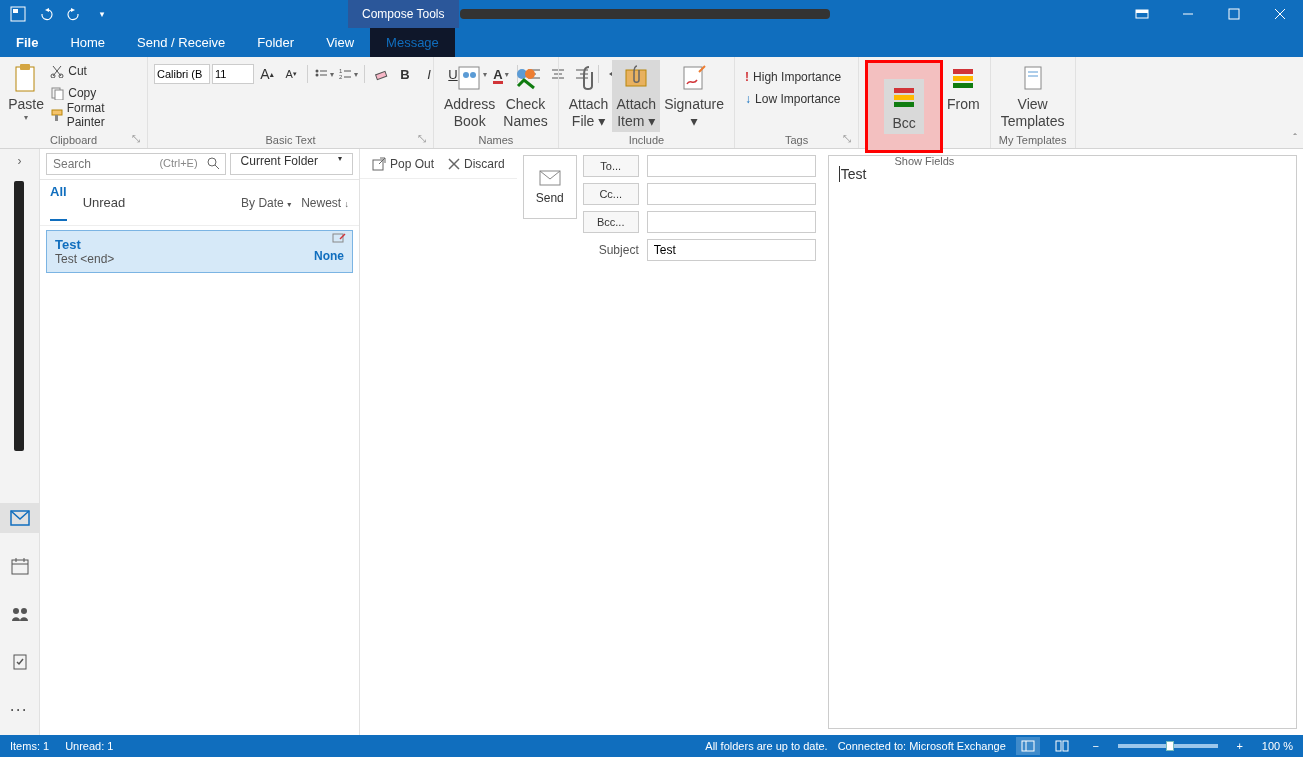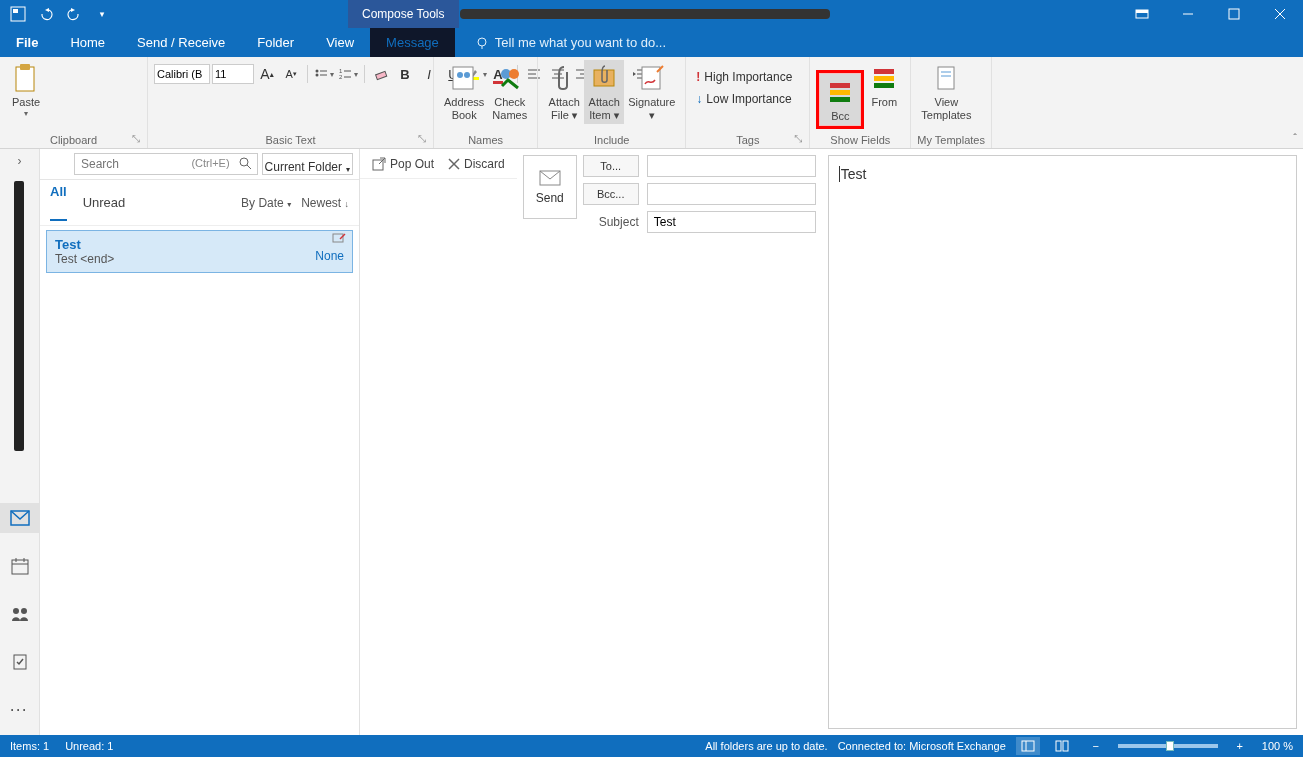--- a/index.html
+++ b/index.html
@@ -23,66 +23,66 @@
 
 
 .ribbon { height: 92px; background: #f3f3f3; border-bottom: 1px solid #d4d4d4; display:flex; position: relative; }
 .rgroup { border-right: 1px solid #e1e1e1; display:flex; flex-direction:column; padding: 3px 6px 0 6px; position: relative; }
 .rgroup-label { text-align:center; font-size: 11px; color: #666; padding: 2px 0; }
 .rgroup-body { flex:1; display:flex; align-items:flex-start; }
 .rb-launcher { position:absolute; right:3px; bottom:3px; width:12px; height:12px; font-size:10px; color:#888; cursor:pointer; }
 
 .bigbtn { display:flex; flex-direction:column; align-items:center; justify-content:flex-start; padding: 2px 4px; cursor:pointer; min-width: 40px; text-align:center; line-height: 1.2; }
 .bigbtn .icon { width: 32px; height: 32px; margin-bottom: 2px; display:flex; align-items:center; justify-content:center; }
-.bigbtn-label { font-size: 11px; color: #444; }
+.bigbtn-label { font-size: 14px; color: #444; }
 
 .smallrow { display:flex; align-items:center; gap:4px; height: 22px; padding: 0 4px; cursor:pointer; font-size: 12px; }
 
 
 .clipcol { display:flex; flex-direction:column; gap:0; }
 
 
 .bt-row { display:flex; align-items:center; gap:2px; height: 24px; }
 .font-name { width: 56px; height: 20px; border:1px solid #ccc; font-size:11px; padding:0 2px; background:#fff; }
 .font-size { width: 42px; height:20px; border:1px solid #ccc; font-size:11px; padding:0 2px; background:#fff; }
 .tb-btn { width:22px; height:22px; display:inline-flex; align-items:center; justify-content:center; cursor:pointer; font-size:13px; }
 .tb-btn.split::after { content:"▾"; font-size:8px; margin-left:2px; color:#666; }
 .tb-sep { width:1px; height:18px; background:#d0d0d0; margin: 0 3px; }
 
 
-.bcc-highlight { border: 3px solid #ff0000; background: #f3c0c0; padding: 1px; margin-top: 10px; }
+.bcc-highlight { border: 3px solid #ff0000; background: #f3c0c0; padding: 16px; }
 
 
 .ribbon-collapse { position:absolute; right:6px; bottom:4px; font-size:11px; color:#666; cursor:pointer; }
 
 
 .main { display:flex; height: calc(757px - 28px - 29px - 92px - 22px); }
 
 
 .nav-rail { width: 40px; background:#f3f3f3; border-right:1px solid #e1e1e1; display:flex; flex-direction:column; align-items:center; position:relative; }
 .rail-expand { height: 24px; width:100%; display:flex; align-items:center; justify-content:center; cursor:pointer; color:#666; }
 .rail-bar { position:absolute; top:32px; left:14px; width:10px; height:270px; background:#222; border-radius:2px; }
 .rail-icons { position:absolute; bottom:10px; display:flex; flex-direction:column; gap:18px; align-items:center; }
 .rail-icon { width:40px; height:30px; display:flex; align-items:center; justify-content:center; cursor:pointer; color:#555; }
 .rail-icon.active { background:#e1e1e1; color:#106ebe; }
 
 
 .msglist { width: 320px; border-right:1px solid #e1e1e1; display:flex; flex-direction:column; }
 .search-row { display:flex; padding:4px 6px; gap:4px; border-bottom: 1px solid #e5e5e5; }
 .search-input { flex:1; height:22px; border:1px solid #ccc; padding: 0 6px; font-size:12px; color:#888; position:relative; }
-.scope-dd { height:22px; border:1px solid #ccc; padding:0 2px; font-size:12px; display:flex; align-items:flex-end; gap:4px; cursor:pointer; background:#fff; }
+.scope-dd { height:22px; border:1px solid #ccc; padding:0 10px; font-size:12px; display:flex; align-items:flex-start; gap:20px; cursor:pointer; background:#fff; }
 .filter-row { display:flex; align-items:center; padding: 4px 10px; gap:16px; border-bottom:1px solid #eee; }
 .filter-tab { font-size:13px; cursor:pointer; color:#444; }
 .filter-tab.active { color:#106ebe; font-weight:600; border-bottom: 2px solid #106ebe; padding-bottom:20px; }
 .sort-opts { margin-left:auto; display:flex; gap:10px; font-size:12px; color:#555; }
 .sort-opt { cursor:pointer; }
 .msg-item { margin:4px 6px; border:1px solid #7bb4e3; background:#d6e9f8; padding:6px 8px; position:relative; cursor:pointer; }
 .msg-from { color:#106ebe; font-weight:600; font-size:13px; }
 .msg-preview { color:#555; font-size:12px; }
-.msg-date { position:absolute; right:8px; top:18px; color:#106ebe; font-weight:400; font-size:12px;padding-left:7px; }
+.msg-date { position:absolute; right:8px; top:18px; color:#106ebe; font-weight:700; font-size:12px;padding-left:7px; }
 .msg-flag { position:absolute; right:6px; top:2px; font-size:11px; color:#888; }
 
 
 .compose { flex:1; display:flex; }
 .compose-toolbar { height:30px; display:flex; align-items:center; gap:14px; padding:0 12px; border-bottom:1px solid #eee; }
 .ct-btn { display:flex; align-items:center; gap:4px; cursor:pointer; font-size:12px; color:#444; }
 
 .compose-head { display:flex; padding: 6px; gap:6px; }
 .send-btn { width:54px; height:64px; border:1px solid #ccc; display:flex; flex-direction:column; align-items:center; justify-content:center; gap:4px; cursor:pointer; font-size:12px; }
 .addr-rows { flex:1; display:flex; flex-direction:column; gap:6px; }
@@ -156,42 +156,59 @@
   </div>
 </div>
 
 <div class="menutabs">
   <div class="mtab file">File</div>
   <div class="mtab">Home</div>
   <div class="mtab">Send / Receive</div>
   <div class="mtab">Folder</div>
   <div class="mtab">View</div>
   <div class="mtab active">Message</div>
-  <div class="tellme">
-    <svg width="14" height="14">
-        <circle cx="7" cy="6" r="4" fill="none" stroke="#e1effa"></circle>
-        <line x1="7" y1="10" x2="7" y2="13" stroke="#e1effa"></line>
-      </svg>
-    <span>Tell me what you want to do...</span>
-  </div>
 </div>
 
 <div class="ribbon">
 
   <div class="rgroup" style="width:148px;">
     <div class="rgroup-body">
       <div class="bigbtn">
         <span class="icon">
             <svg width="28" height="30">
               <rect x="4" y="4" width="18" height="24" fill="#fff" stroke="#b8860b"></rect>
               <rect x="8" y="1" width="10" height="6" rx="1" fill="#d4a541"></rect>
             </svg>
           </span>
         <span class="bigbtn-label">Paste</span>
         <span style="font-size:8px;color:#666;">▾</span>
+      </div>
+      <div class="clipcol">
+        <div class="smallrow">
+          <svg width="14" height="14">
+              <path d="M3 2 L11 12 M11 2 L3 12" stroke="#555"></path>
+              <circle cx="3" cy="12" r="2" fill="none" stroke="#555"></circle>
+              <circle cx="11" cy="12" r="2" fill="none" stroke="#555"></circle>
+            </svg>
+          <span>Cut</span>
+        </div>
+        <div class="smallrow">
+          <svg width="14" height="14">
+              <rect x="2" y="2" width="8" height="10" fill="none" stroke="#888"></rect>
+              <rect x="5" y="4" width="8" height="10" fill="#fff" stroke="#888"></rect>
+            </svg>
+          <span>Copy</span>
+        </div>
+        <div class="smallrow">
+          <svg width="14" height="14">
+              <rect x="2" y="2" width="10" height="5" fill="#f5c36b" stroke="#b8860b"></rect>
+              <rect x="5" y="7" width="3" height="6" fill="#888"></rect>
+            </svg>
+          <span>Format Painter</span>
+        </div>
       </div>
     </div>
     <div class="rgroup-label">Clipboard</div>
     <span class="rb-launcher">⤡</span>
   </div>
 
   <div class="rgroup" style="width:286px;">
     <div class="rgroup-body" style="gap:2px; padding-top:2px;">
       <div class="bt-row">
         <input class="font-name" value="Calibri (B" style="">
@@ -439,21 +456,21 @@
             <rect x="2" y="2" width="12" height="14" fill="none" stroke="#555"></rect>
             <path d="M5 9 L7 11 L11 6" fill="none" stroke="#555" stroke-width="1.5"></path>
           </svg>
         </div>
       <div class="rail-icon" style="font-weight:bold;letter-spacing:2px;">···</div>
     </div>
   </div>
 
   <div class="msglist">
     <div class="search-row">
-      <div style="position:relative;flex:1;display:flex;margin-left:28px;">
+      <div style="position:relative;flex:1;display:flex;">
         <input class="search-input" placeholder="Search" style="">
         <span style="position:absolute;right:28px;top:4px;color:#888;font-size:11px;">(Ctrl+E)</span>
         <span style="position:absolute;right:6px;top:3px;cursor:pointer;">
             <svg width="14" height="14">
               <circle cx="6" cy="6" r="4" fill="none" stroke="#666"></circle>
               <line x1="9" y1="9" x2="13" y2="13" stroke="#666"></line>
             </svg>
           </span>
       </div>
       <div class="scope-dd">
@@ -504,20 +521,24 @@
       <div class="send-btn">
         <svg width="24" height="18">
             <rect x="2" y="2" width="20" height="14" fill="#fff" stroke="#888"></rect>
             <path d="M2 2 L12 10 L22 2" fill="none" stroke="#888"></path>
           </svg>
         <span>Send</span>
       </div>
       <div class="addr-rows">
         <div class="addr-row">
           <div class="addr-btn">To...</div>
+          <input class="addr-input" value="" style="">
+        </div>
+        <div class="addr-row">
+          <div class="addr-btn">Cc...</div>
           <input class="addr-input" value="" style="">
         </div>
         <div class="addr-row">
           <div class="addr-btn">Bcc...</div>
           <input class="addr-input" value="" style="">
         </div>
         <div class="addr-row">
           <div class="addr-label">Subject</div>
           <input class="addr-input" value="Test" style="">
         </div>

